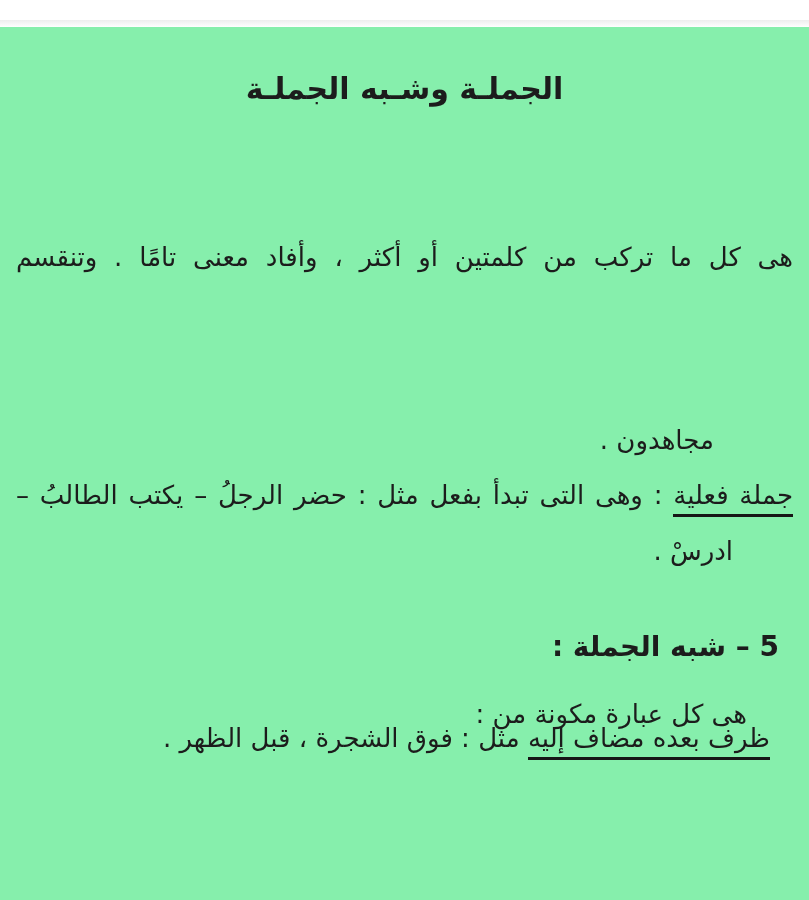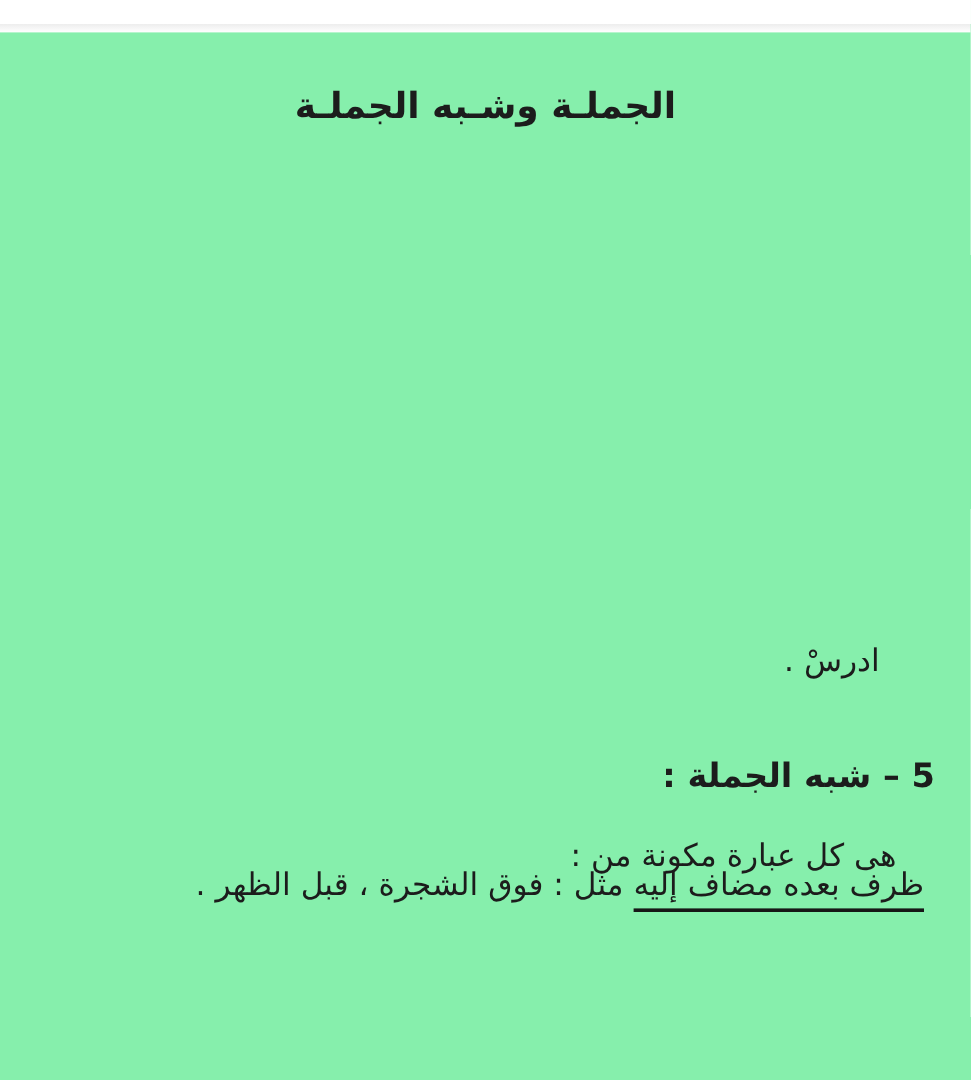--- a/index.html
+++ b/index.html
@@ -83,24 +83,29 @@
 </head>
 <body>
 
 <div class="page">
 
   <div class="top-shadow"></div>
 
   <div class="line title">الجملـة وشـبه الجملـة</div>
 
 
+  <div class="line fill p1">هى كل ما تركب من كلمتين أو أكثر ، وأفاد معنى تامًا . وتنقسم</div>
 
 
 
+  <div class="line l-mujahidun">مجاهدون .</div>
 
+  <div class="line fill l-filiya">
+    <span class="uline">جملة فعلية</span><span> : وهى التى تبدأ بفعل مثل : حضر الرجلُ – يكتب الطالبُ –</span>
+  </div>
 
   <div class="line l-udrus">ادرسْ .</div>
 
   <div class="line heading h2">5 – شبه الجملة :</div>
 
   <div class="line l-intro2">هى كل عبارة مكونة من :</div>
 
   <div class="line l-zarf">
     <span class="uline">ظرف بعده مضاف إليه</span><span> مثل : فوق الشجرة ، قبل الظهر .</span>
   </div>

